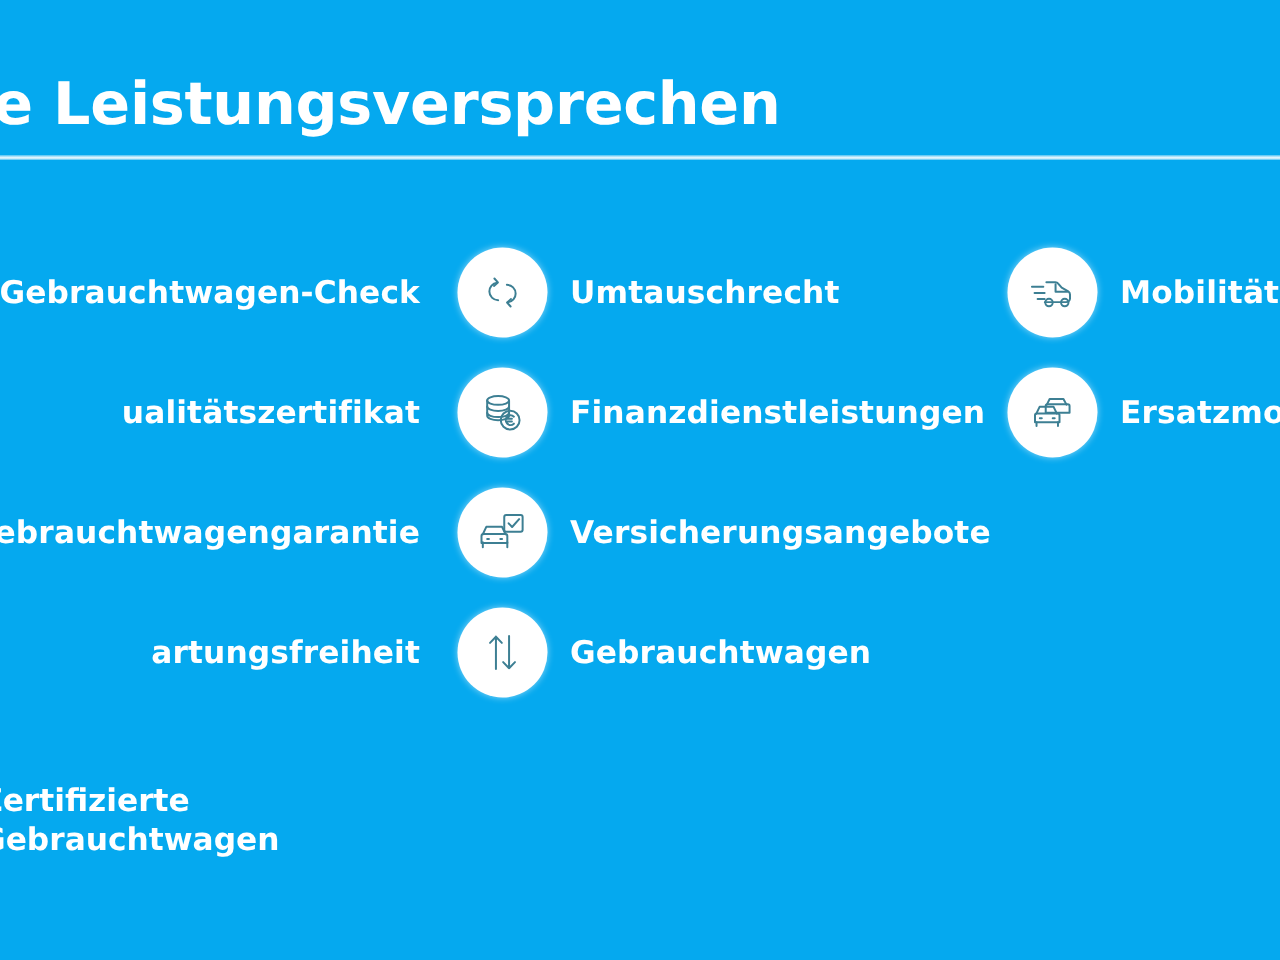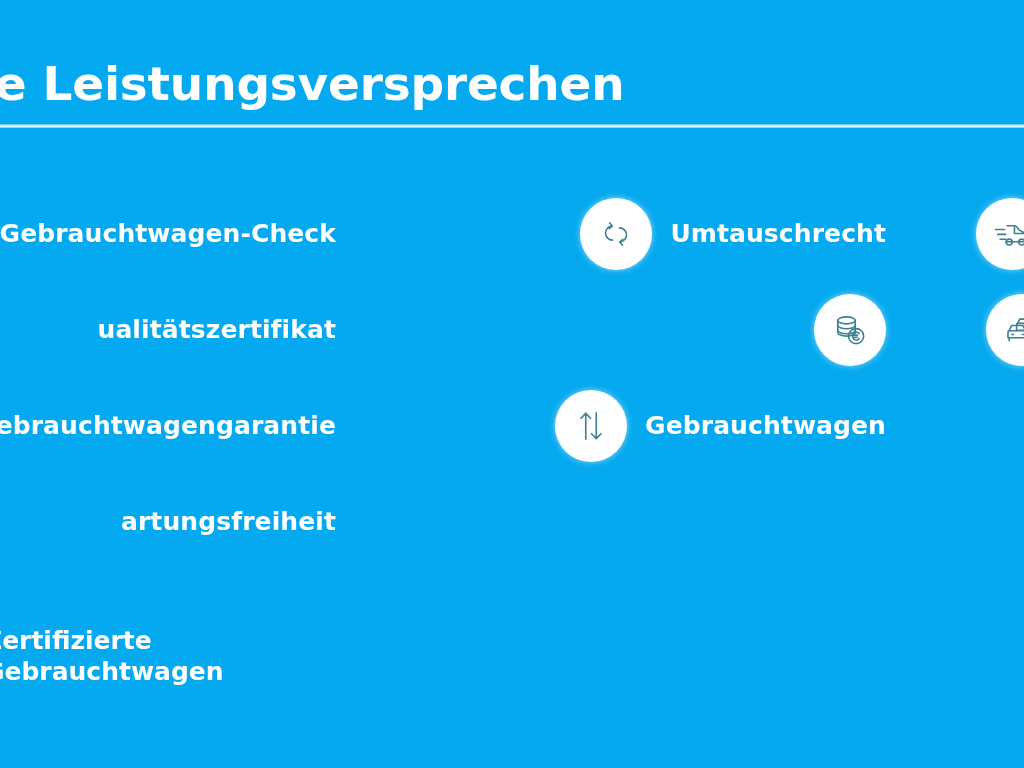--- a/index.html
+++ b/index.html
@@ -57,21 +57,20 @@
   }
   .col-left  { left: -120px; width: 456px; }
   .col-mid   { left: 366px;  width: 520px; }
   .col-right { left: 806px;  width: 420px; }
 
   .row {
     position: relative;
     height: 96px;
     display: flex;
     align-items: center;
-    justify-content: flex-end;
   }
 
   .icon-wrap {
     flex: 0 0 auto;
     width: 72px;
     height: 72px;
     border-radius: 50%;
     background: #ffffff;
     display: flex;
     align-items: center;
@@ -171,22 +170,35 @@
       <span class="icon-wrap">
         <svg viewBox="0 0 24 24">
           <ellipse cx="10" cy="6.5" rx="5" ry="2"></ellipse>
           <path d="M5 6.5v7c0 1.1 2.2 2 5 2s5-.9 5-2v-7"></path>
           <path d="M5 9.3c0 1.1 2.2 2 5 2s5-.9 5-2"></path>
           <path d="M5 12.1c0 1.1 2.2 2 5 2s5-.9 5-2"></path>
           <circle cx="15.5" cy="15.5" r="4.3"></circle>
           <path d="M17.2 13.9a2.2 2.2 0 100 3.2M13.7 14.9h2.6M13.7 16.1h2.6"></path>
         </svg>
       </span>
-    </div>
-
+      <span class="row-label">Finanzdienstleistungen</span>
+    </div>
+
+    <div class="row">
+      <span class="icon-wrap">
+        <svg viewBox="0 0 24 24">
+          <path d="M3 16.5v2.2M3 12.8l1.6-3.4h7.2l1.6 3.4"></path>
+          <path d="M2.4 16.8h11.8v-3.2c0-.5-.4-.9-.9-.9H3.3c-.5 0-.9.4-.9.9z"></path>
+          <path d="M5 15h.8M11 15h.8M14.2 18.7v-2.2"></path>
+          <rect x="12.8" y="4" width="8.4" height="7.6" rx="0.9"></rect>
+          <path d="M14.8 7.8l1.6 1.7 3.2-3.6"></path>
+        </svg>
+      </span>
+      <span class="row-label">Versicherungsangebote</span>
+    </div>
 
     <div class="row">
       <span class="icon-wrap">
         <svg viewBox="0 0 24 24">
           <path d="M9 19.5V4.8M9 4.8L6.3 7.6M9 4.8l2.7 2.8"></path>
           <path d="M15 4.5v14.7M15 19.2l2.7-2.8M15 19.2l-2.7-2.8"></path>
         </svg>
       </span>
       <span class="row-label">Gebrauchtwagen</span>
     </div>

